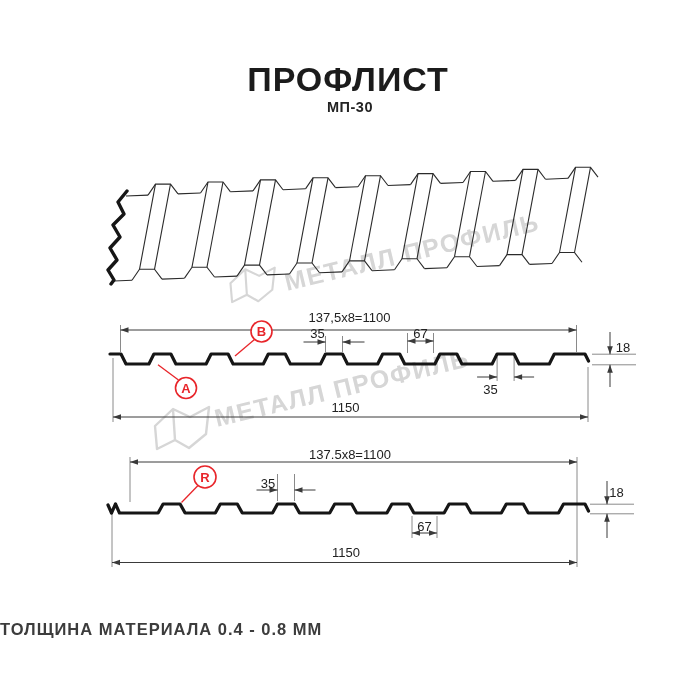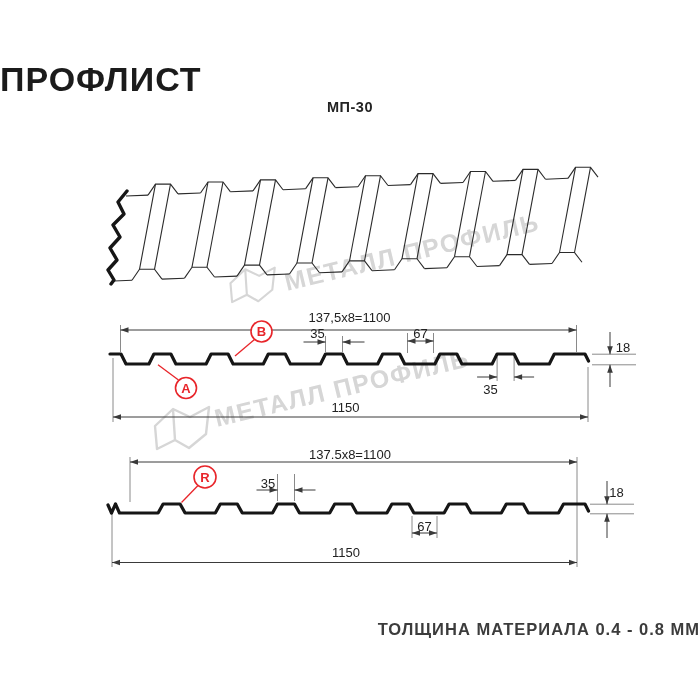--- a/index.html
+++ b/index.html
@@ -1,22 +1,22 @@
 <!DOCTYPE html>
 <html><head>
 <meta charset="utf-8">
 <style>
   html,body{margin:0;padding:0;background:#fff;}
   .page{position:relative;width:700px;height:700px;background:#fff;overflow:hidden;
         font-family:"Liberation Sans",sans-serif;}
-  .title{position:absolute;top:60px;left:0;width:696px;
+  .title{position:absolute;top:60px;left:0;width:696px;text-align:center;
          font-size:34px;font-weight:bold;letter-spacing:1px;color:#1b1b1b;}
   .subtitle{position:absolute;top:99px;left:0;width:700px;text-align:center;
             font-size:14.5px;font-weight:bold;letter-spacing:.5px;color:#232323;}
-  .footnote{position:absolute;top:620px;left:0;width:700px;text-align:right;
+  .footnote{position:absolute;top:620px;left:0;width:700px;text-align:left;
             font-size:16.5px;font-weight:bold;letter-spacing:1px;color:#3c3c3c;}
   svg{position:absolute;left:0;top:0;}
   text.dim{font-family:"Liberation Sans",sans-serif;font-size:13px;fill:#222;}
   text.callout{font-family:"Liberation Sans",sans-serif;font-size:13px;font-weight:bold;}
   text.wm{font-family:"Liberation Sans",sans-serif;font-size:25px;font-weight:bold;letter-spacing:1.5px;}
 </style>
 </head>
 <body>
 
 <div class="page">

